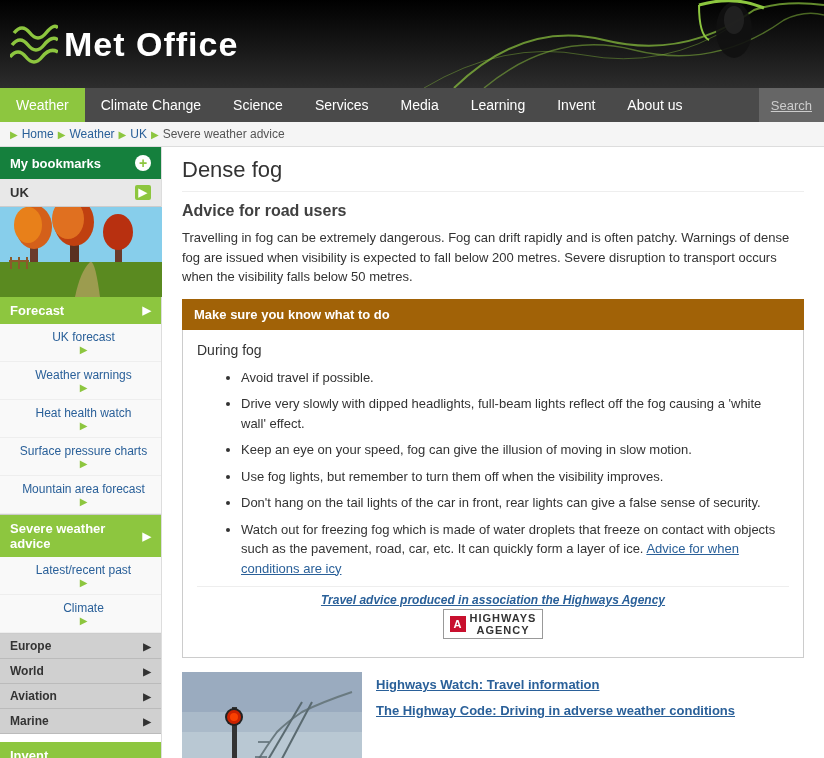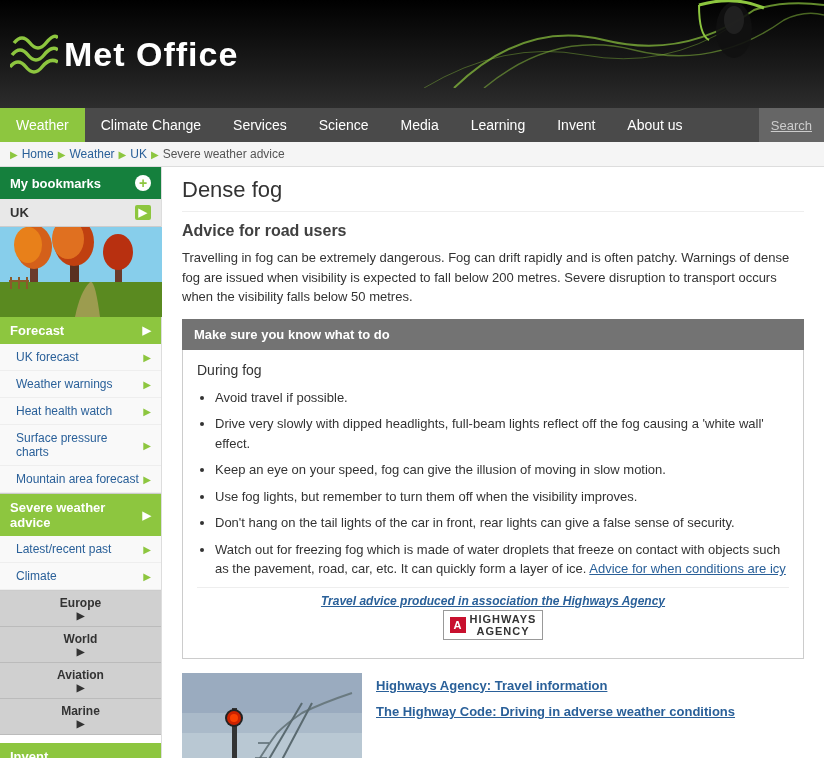--- a/index.html
+++ b/index.html
@@ -1,21 +1,21 @@
 <!DOCTYPE html>
 <html><head>
   <meta charset="utf-8">
   <style>
     * { margin: 0; padding: 0; box-sizing: border-box; }
     body { font-family: Arial, sans-serif; font-size: 13px; color: #333; background: #fff; width: 824px; }
 
     
     #header {
       background: linear-gradient(to bottom, #000 0%, #1a1a1a 60%, #2d2d2d 100%);
-      height: 108px;
+      height: 88px;
       display: flex;
       align-items: center;
       position: relative;
       overflow: hidden;
     }
     #header .logo-area {
       display: flex;
       align-items: center;
       padding-left: 10px;
       z-index: 2;
@@ -142,34 +142,34 @@
     .sidebar-item {
       padding: 6px 10px 6px 16px;
       font-size: 12px;
       color: #2a6099;
       cursor: pointer;
       border-bottom: 1px solid #eee;
       display: flex;
       align-items: center;
       justify-content: space-between;
       background: #f9f9f9;
+      flex-direction: column;
     }
     .sidebar-item .si-arrow { color: #8dc63f; font-size: 10px; }
     .sidebar-section-label {
       background: #d0d0d0;
       padding: 5px 10px;
       font-size: 12px;
       font-weight: bold;
       color: #333;
       display: flex;
       align-items: center;
       justify-content: space-between;
       cursor: pointer;
       border-bottom: 1px solid #bbb;
-      flex-direction: column;
     }
     .sidebar-section-label .chev { font-size: 10px; }
 
     
     #main {
       flex: 1;
       padding: 10px 20px;
       max-width: 662px;
     }
     #main h1 {
@@ -186,21 +186,21 @@
       font-weight: bold;
       margin-bottom: 8px;
     }
     .intro-text {
       font-size: 13px;
       color: #333;
       line-height: 1.5;
       margin-bottom: 12px;
     }
     .green-banner {
-      background: #737373;
+      background: #a16207;
       color: #fff;
       padding: 8px 12px;
       font-size: 13px;
       font-weight: bold;
       margin-bottom: 0;
     }
     .during-fog-box {
       border: 1px solid #ccc;
       border-top: none;
       padding: 12px 14px;
@@ -214,20 +214,21 @@
     }
     .during-fog-box ul {
       list-style: disc;
       padding-left: 18px;
     }
     .during-fog-box ul li {
       margin-bottom: 7px;
       font-size: 13px;
       line-height: 1.5;
       color: #333;
+      margin-left: 26px;
     }
     .during-fog-box ul li a {
       color: #2a6099;
     }
     .highways-credit {
       text-align: center;
       font-size: 12px;
       padding: 6px 0;
       border-top: 1px solid #eee;
       margin-top: 8px;
@@ -325,22 +326,22 @@
 
       <path d="M295,5 Q330,-5 360,8" fill="none" stroke="#8dc63f" stroke-width="3"></path>
       <path d="M295,5 Q295,35 305,40" fill="none" stroke="#8dc63f" stroke-width="2"></path>
     </svg>
   </div>
 </div>
 
 <div id="nav">
   <a class="nav-item active">Weather</a>
   <a class="nav-item">Climate Change</a>
+  <a class="nav-item">Science</a>
   <a class="nav-item">Services</a>
-  <a class="nav-item">Science</a>
   <a class="nav-item">Media</a>
   <a class="nav-item">Learning</a>
   <a class="nav-item">Invent</a>
   <a class="nav-item">About us</a>
   <div class="nav-search">Search</div>
 </div>
 
 <div id="breadcrumb">
   <span class="arrow">▶</span>
   <a href="#">Home</a>
@@ -518,19 +519,19 @@
 
           <rect x="50" y="35" width="5" height="55" fill="#333"></rect>
 
           <circle cx="52" cy="45" r="9" fill="#222"></circle>
           <circle cx="52" cy="45" r="7" fill="#cc2200"></circle>
           <circle cx="52" cy="45" r="4" fill="#ff4400" opacity="0.9"></circle>
         </svg>
       </div>
 
       <div class="fog-links">
-        <a href="#">Highways Agency: Travel information</a>
+        <a href="#">Highways Watch: Travel information</a>
         <a href="#">The Highway Code: Driving in adverse weather conditions</a>
       </div>
     </div>
   </div>
 
 </div>
 
 </body></html>

